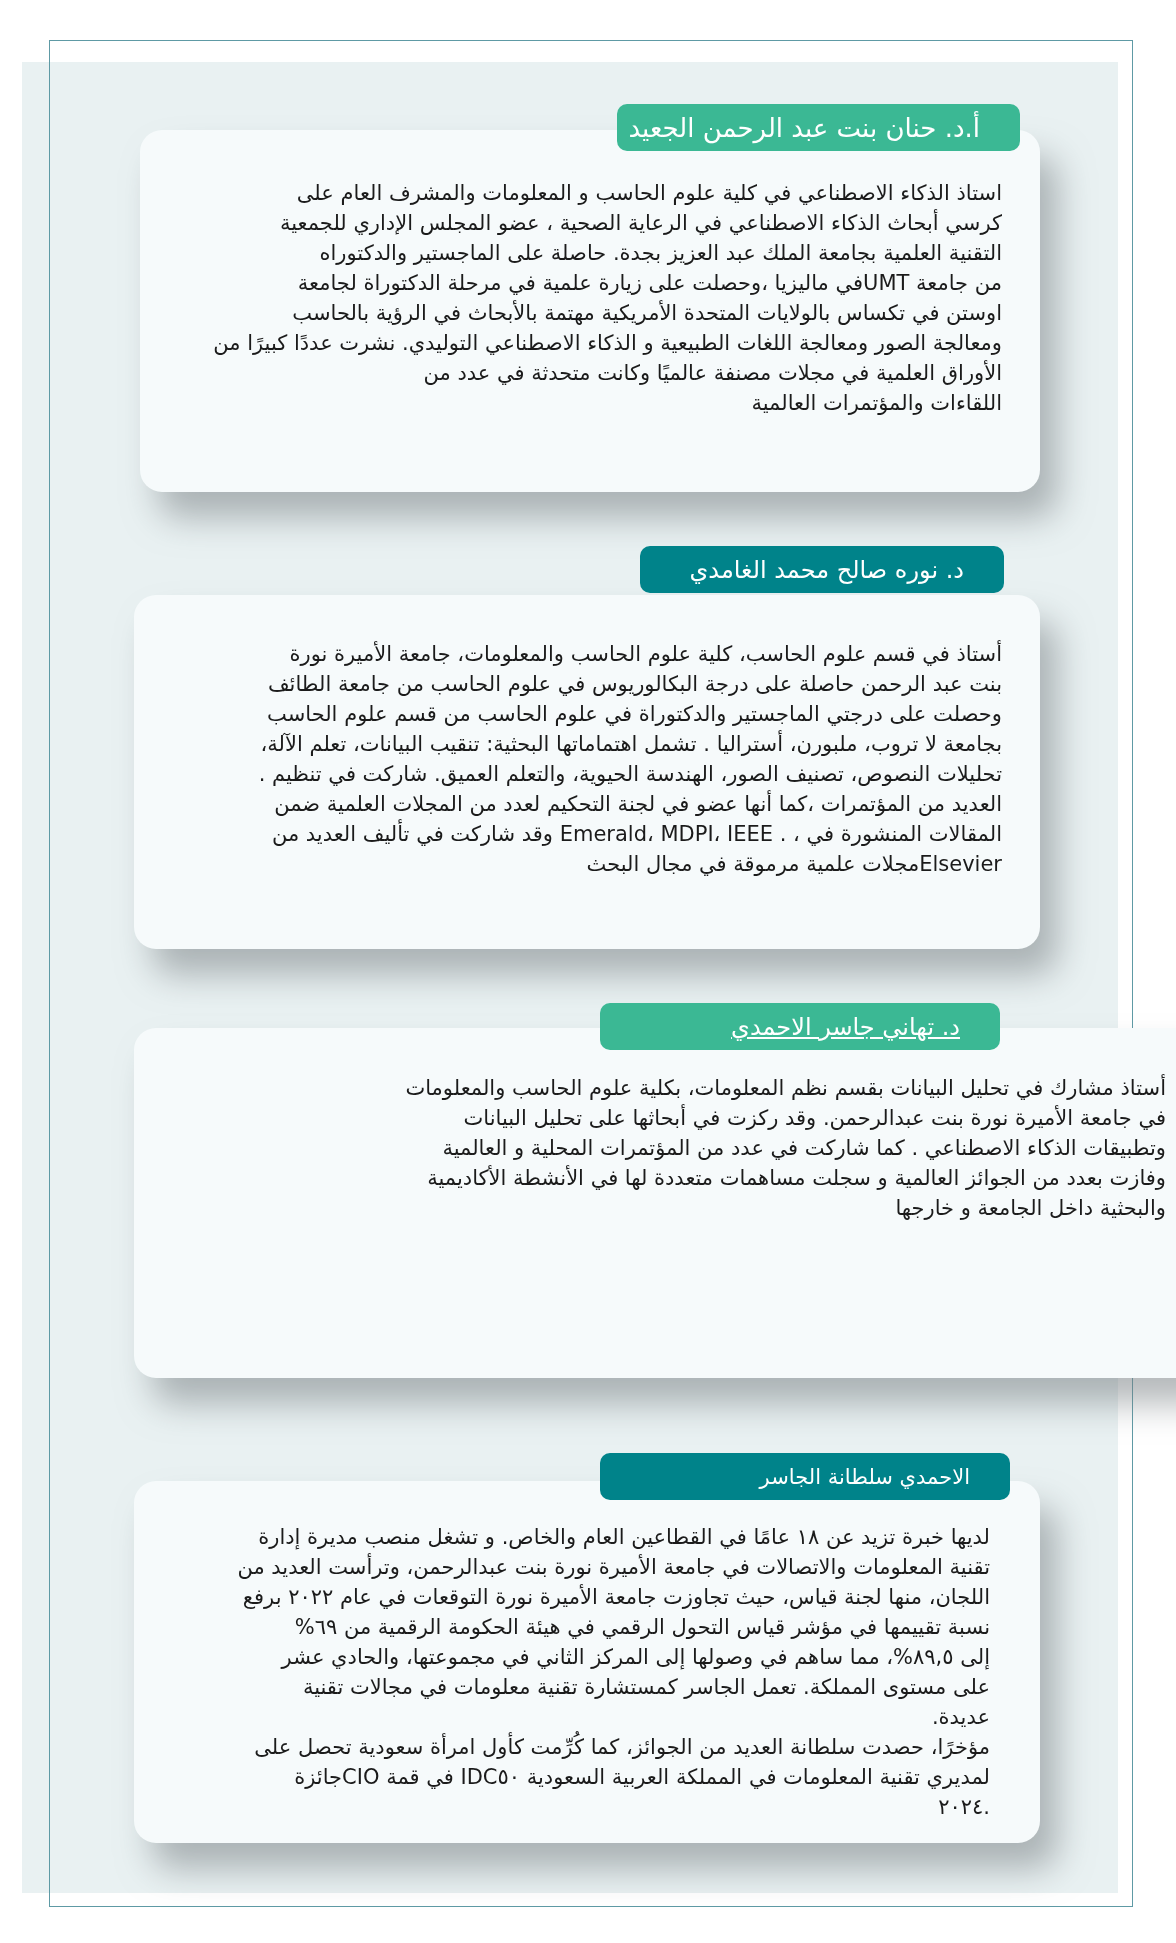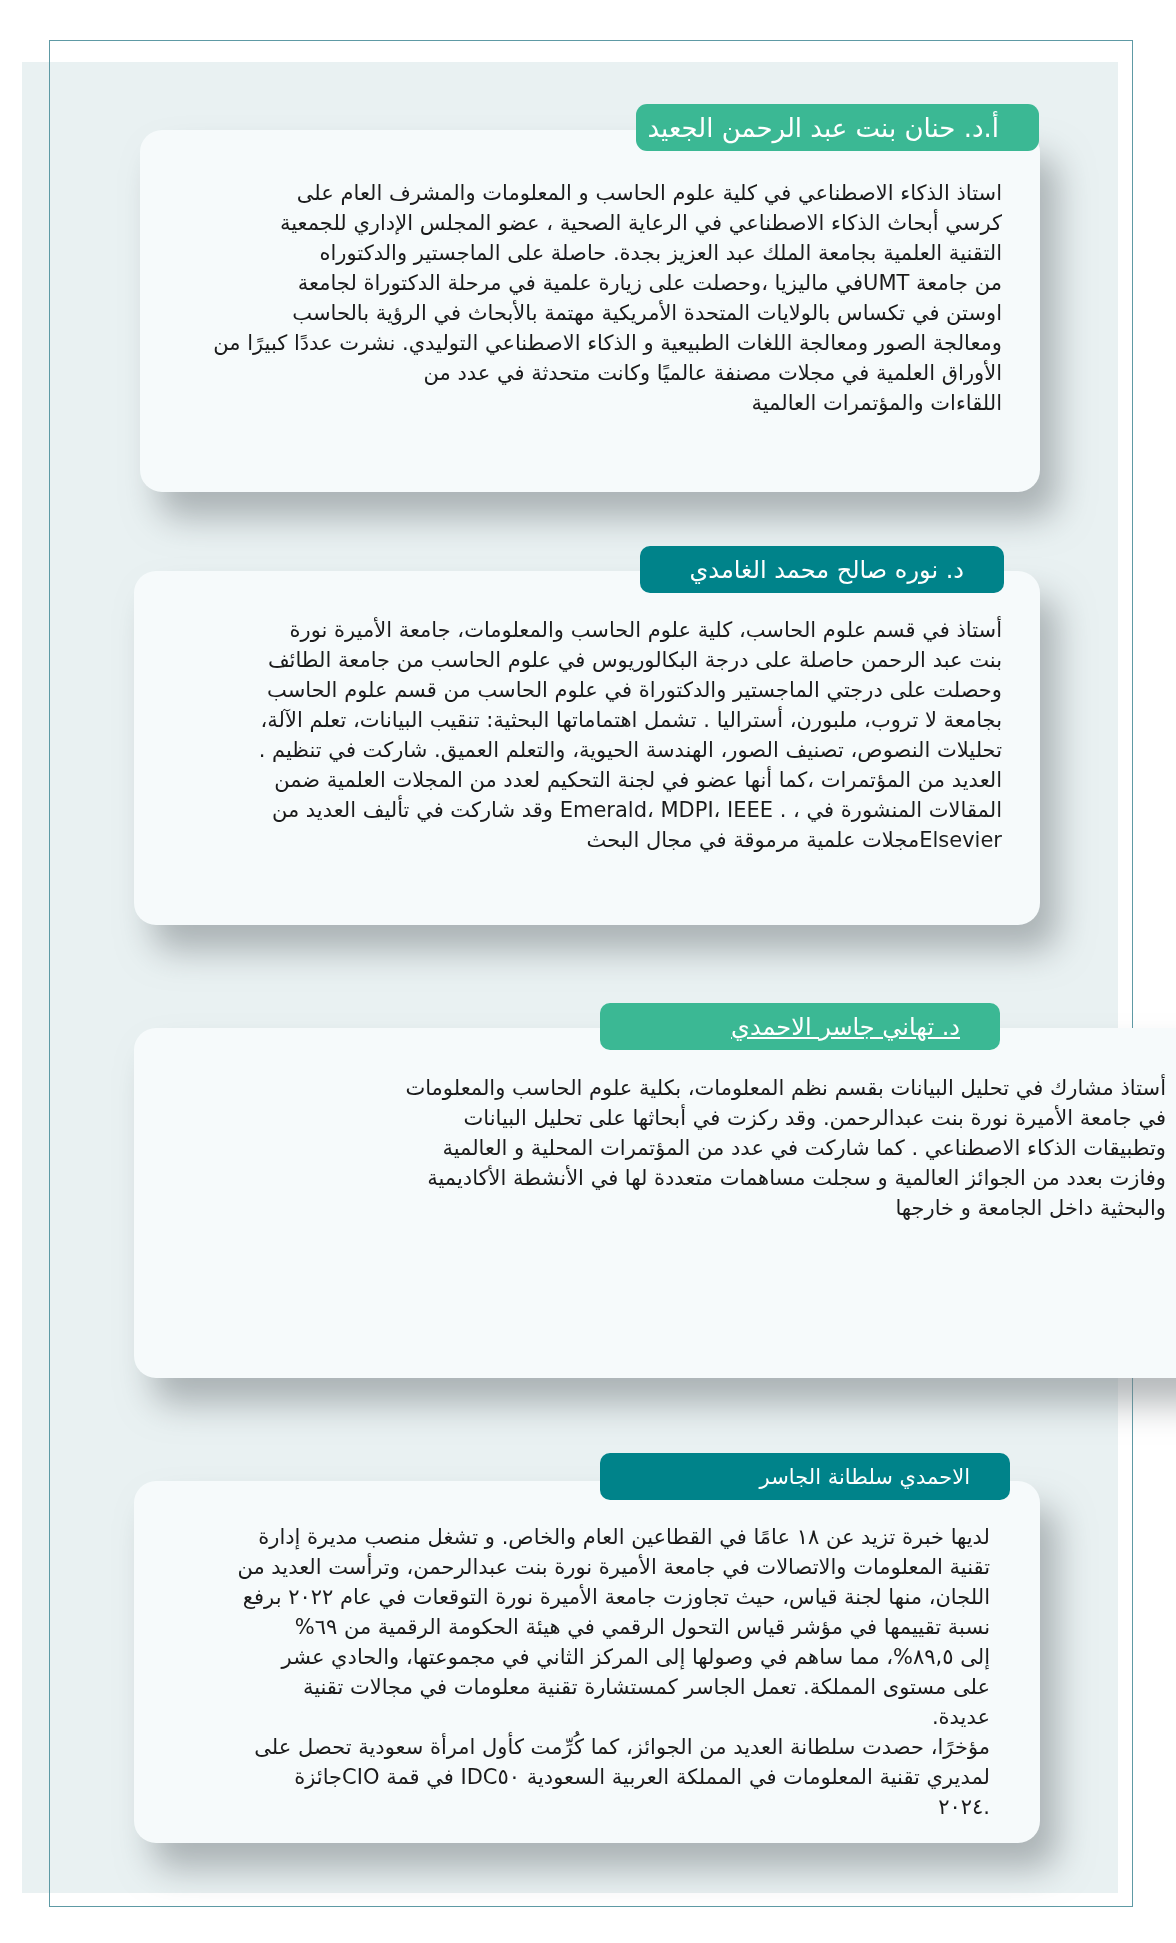--- a/index.html
+++ b/index.html
@@ -44,25 +44,25 @@
 <div class="card" style="left:132px; top:130px; width:900px; height:362px;">
   <div class="card-body" style="top:48px; width:860px;">استاذ الذكاء الاصطناعي في كلية علوم الحاسب و المعلومات والمشرف العام على
 كرسي أبحاث الذكاء الاصطناعي في الرعاية الصحية ، عضو المجلس الإداري للجمعية
 التقنية العلمية بجامعة الملك عبد العزيز بجدة. حاصلة على الماجستير والدكتوراه
 من جامعة UMTفي ماليزيا ،وحصلت على زيارة علمية في مرحلة الدكتوراة لجامعة
 اوستن في تكساس بالولايات المتحدة الأمريكية مهتمة بالأبحاث في الرؤية بالحاسب
 ومعالجة الصور ومعالجة اللغات الطبيعية و الذكاء الاصطناعي التوليدي. نشرت عددًا كبيرًا من
 الأوراق العلمية في مجلات مصنفة عالميًا وكانت متحدثة في عدد من
 اللقاءات والمؤتمرات العالمية</div>
 </div>
-<div class="tag green" style="left:636px; top:104px; width:403px; height:47px; font-size:26px;border-radius:11px;">
+<div class="tag green" style="left:617px; top:104px; width:403px; height:47px; font-size:26px;">
   <span>أ.د. حنان بنت عبد الرحمن الجعيد</span>
 </div>
 
-<div class="card" style="left:126px; top:571px; width:906px; height:354px;">
+<div class="card" style="left:126px; top:595px; width:906px; height:354px;">
   <div class="card-body" style="top:44px; width:880px;">أستاذ في قسم علوم الحاسب، كلية علوم الحاسب والمعلومات، جامعة الأميرة نورة
 بنت عبد الرحمن حاصلة على درجة البكالوريوس في علوم الحاسب من جامعة الطائف
 وحصلت على درجتي الماجستير والدكتوراة في علوم الحاسب من قسم علوم الحاسب
 بجامعة لا تروب، ملبورن، أستراليا . تشمل اهتماماتها البحثية: تنقيب البيانات، تعلم الآلة،
 تحليلات النصوص، تصنيف الصور، الهندسة الحيوية، والتعلم العميق. شاركت في تنظيم .
 العديد من المؤتمرات ،كما أنها عضو في لجنة التحكيم لعدد من المجلات العلمية ضمن
 المقالات المنشورة في ، . Emerald، MDPI، IEEE وقد شاركت في تأليف العديد من
 Elsevierمجلات علمية مرموقة في مجال البحث</div>
 </div>
 <div class="tag teal" style="left:640px; top:546px; width:364px; height:47px; font-size:24px;">

